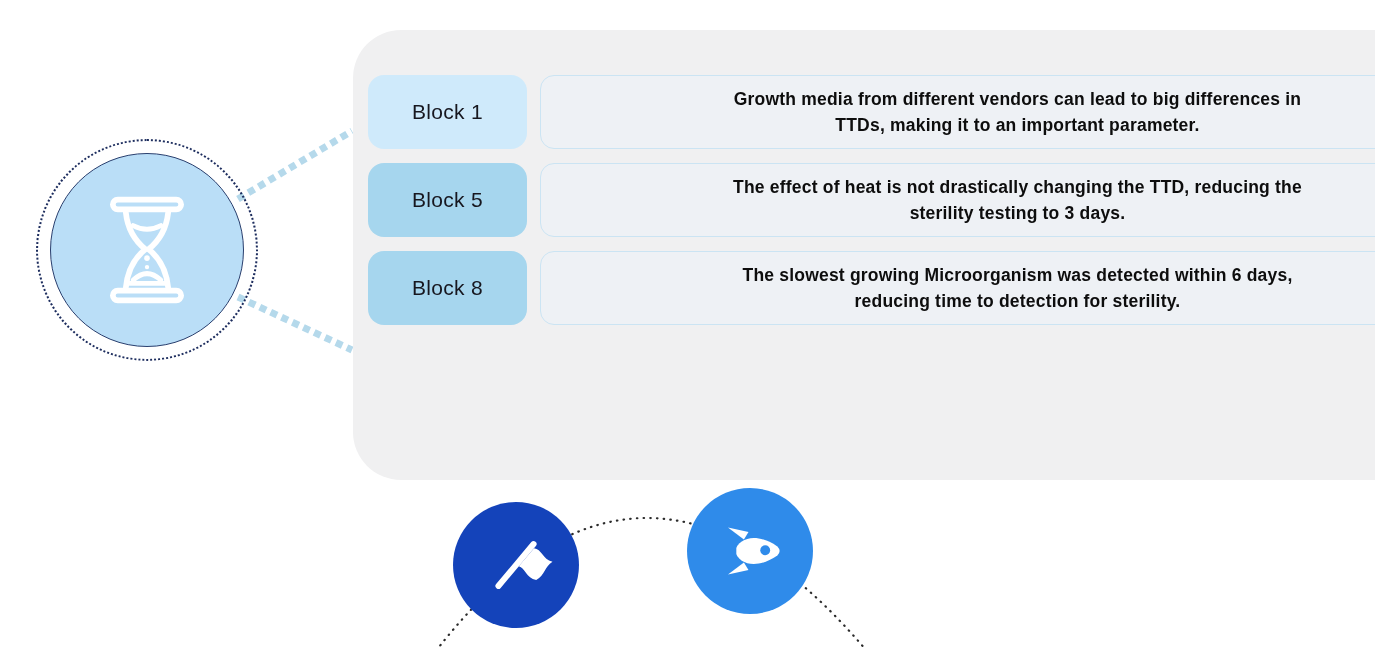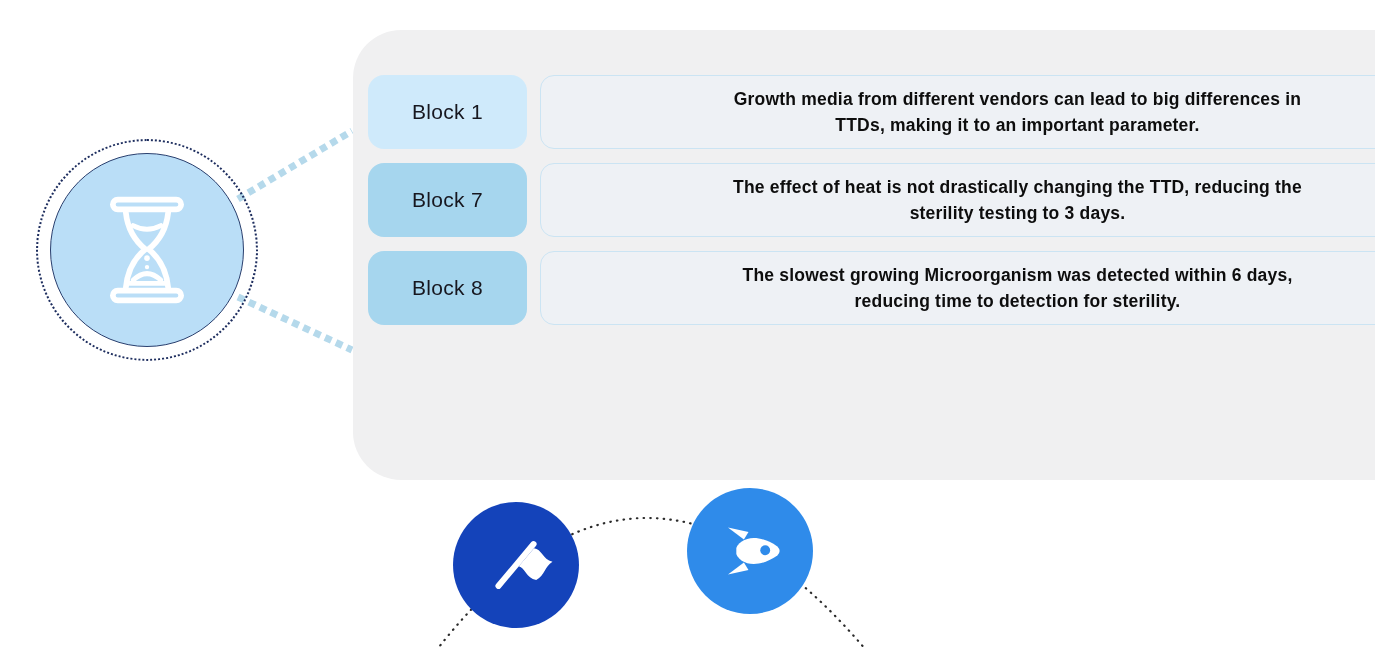--- a/index.html
+++ b/index.html
@@ -90,21 +90,21 @@
     <div class="row">
       <div class="block-chip">
           <span>Block 1</span>
         </div>
       <div class="text-box">Growth media from different vendors can lead to big differences in
 TTDs, making it to an important parameter.</div>
     </div>
 
     <div class="row">
       <div class="block-chip">
-          <span>Block 7</span>
+          <span>Block 5</span>
         </div>
       <div class="text-box">The effect of heat is not drastically changing the TTD, reducing the
 sterility testing to 3 days.</div>
     </div>
 
     <div class="row">
       <div class="block-chip">
           <span>Block 8</span>
         </div>
       <div class="text-box">The slowest growing Microorganism was detected within 6 days,

